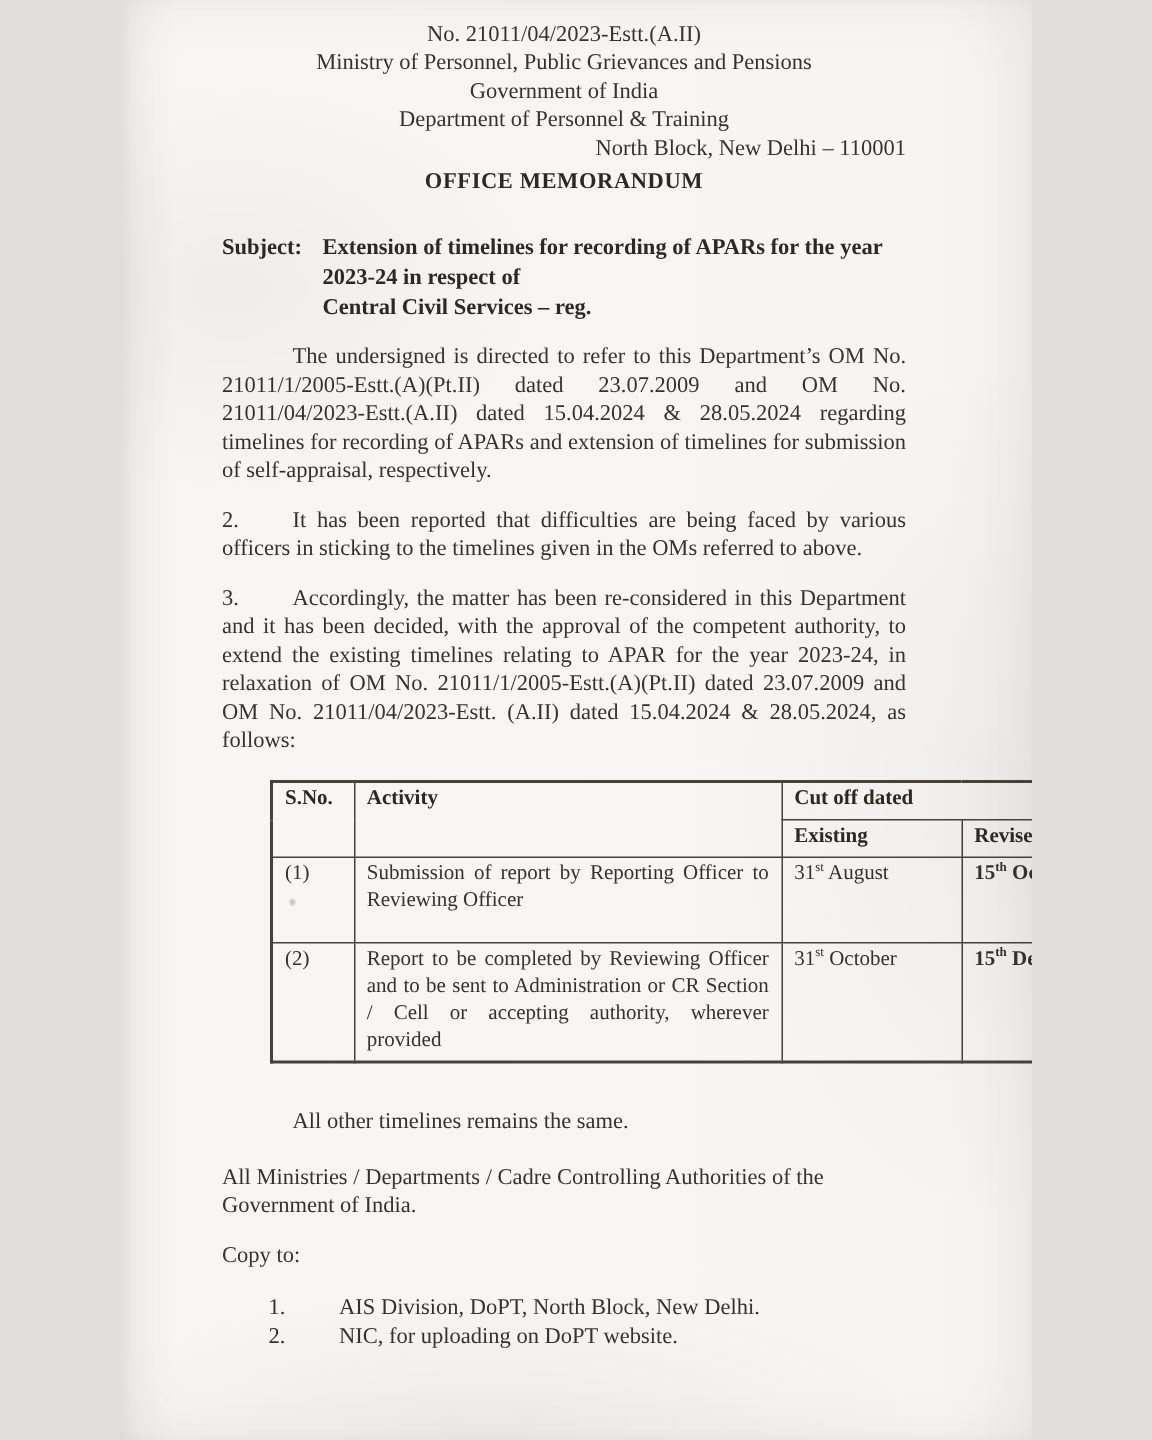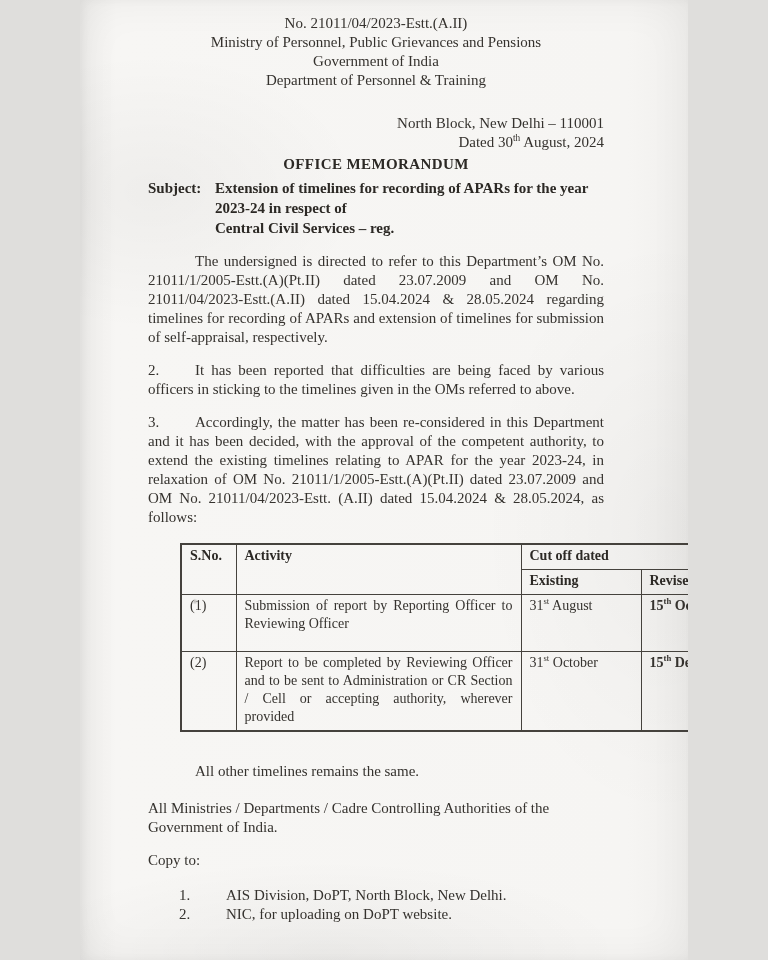--- a/index.html
+++ b/index.html
@@ -11,24 +11,24 @@
     background:
       radial-gradient(ellipse 300px 200px at 12% 20%, rgba(0,0,0,0.035), transparent 70%),
       radial-gradient(ellipse 260px 420px at 96% 55%, rgba(0,0,0,0.03), transparent 70%),
       radial-gradient(ellipse 400px 120px at 40% 99%, rgba(0,0,0,0.04), transparent 75%),
       linear-gradient(90deg,#efeeec 0%,#f7f6f4 6%,#f6f5f3 90%,#f0efed 100%);
     box-shadow: inset 0 0 45px rgba(0,0,0,0.05), inset 4px 0 10px rgba(0,0,0,0.04);
     overflow:hidden;
   }
   .center { text-align:center; }
   .ref { margin-top:2px; }
-  .right-block { text-align:right; margin-top:24px; }
+  .right-block { text-align:right; margin-top:0; }
   .heading { margin-top:3px; font-weight:bold; letter-spacing:0.4px; color:#2c2925; }
   sup { font-size:0.62em; line-height:0; vertical-align:super; }
-  .subject { display:flex; margin-top:4px; font-weight:bold; color:#2c2925; line-height:20px; }
+  .subject { display:flex; margin-top:24px; font-weight:bold; color:#2c2925; line-height:20px; }
   .subject-label { flex:0 0 67px; }
   .subject-text { flex:1; }
   .para { margin:14px 0 0 0; text-align:justify; }
   .indent1 { text-indent:47px; }
   .pnum { display:inline-block; width:47px; }
   table.om-table {
     border-collapse:collapse; margin:16px 15px 0 32px; width:588px;
     border:2px solid #45423d; table-layout:fixed; font-size:14px; line-height:18px;
   }
   table.om-table th, table.om-table td {
@@ -58,21 +58,20 @@
 
 <div class="page">
 
   <div class="center ref">No. 21011/04/2023-Estt.(A.II)</div>
   <div class="center">Ministry of Personnel, Public Grievances and Pensions</div>
   <div class="center">Government of India</div>
   <div class="center">Department of Personnel &amp; Training</div>
 
   <div class="right-block">
     <div>North Block, New Delhi – 110001</div>
-    <div><span>Dated 30</span><sup>th</sup><span> August, 2024</span></div>
   </div>
 
   <div class="center heading">OFFICE MEMORANDUM</div>
 
   <div class="subject">
     <span class="subject-label">Subject:</span>
     <div class="subject-text">
       <div>Extension of timelines for recording of APARs for the year 2023-24 in respect of</div>
       <div>Central Civil Services – reg.</div>
     </div>

